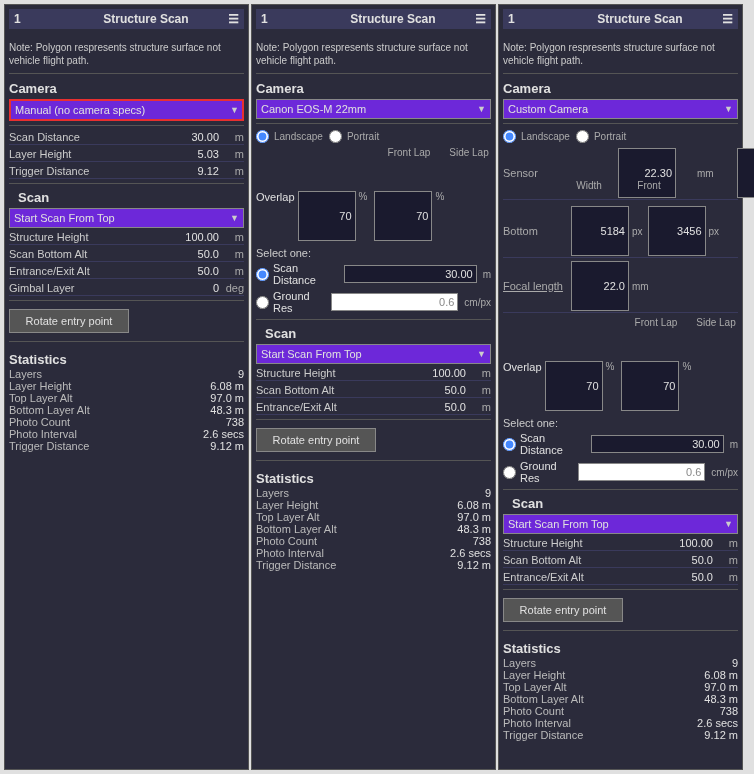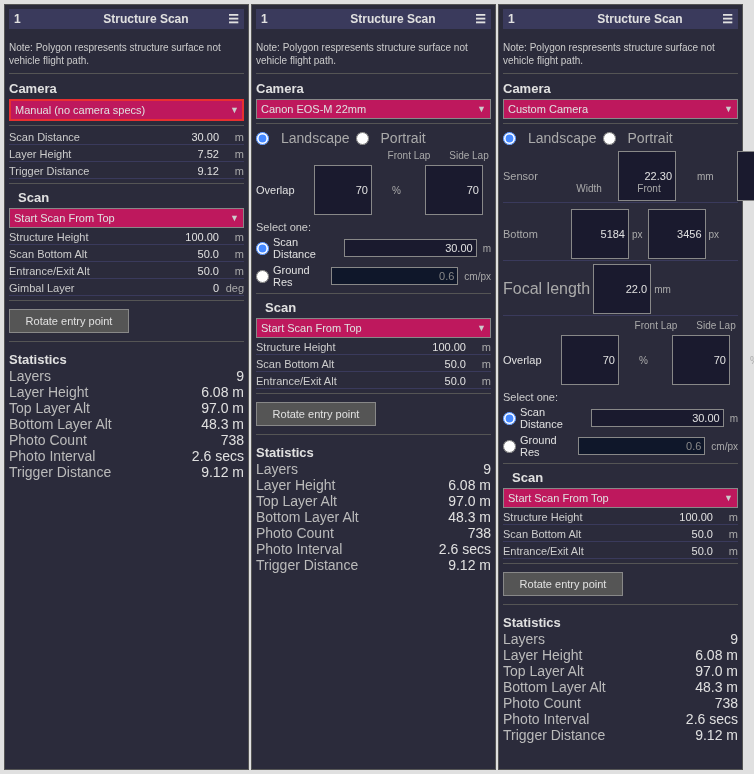--- a/index.html
+++ b/index.html
@@ -41,21 +41,21 @@
       margin-top: 8px;
     }
     .section-label {
       font-weight: bold;
       font-size: 13px;
       margin-top: 3px;
       margin-bottom: 1px;
     }
     .dropdown-select {
       width: 100%;
-      background: #be185d;
+      background: #6d28d9;
       color: #e0e0e0;
       border: 1px solid #888;
       padding: 3px 4px;
       font-size: 11px;
       appearance: none;
       -webkit-appearance: none;
     }
     .dropdown-wrapper {
       position: relative;
       width: 100%;
@@ -105,30 +105,30 @@
       padding: 2px 0;
     }
     .radio-group label {
       display: flex;
       align-items: center;
       gap: 2px;
       font-size: 11px;
       color: #e0e0e0;
     }
     .radio-group span {
-      font-size: 14px;
+      font-size: 10px;
       color: #aaa;
-      margin-left: 10px;
+      margin-left: 3px;
     }
     .overlap-row {
       display: flex;
-      align-items: center;
-      gap: 20px;
+      gap: 3px;
       padding: 2px 0;
       font-size: 11px;
+      margin-top: 29px;
     }
     .overlap-label {
       min-width: 38px;
     }
     .input-small {
       width: 58px;
       background: #1a1a2e;
       color: #e0e0e0;
       border: 1px solid #888;
       padding: 18px 3px;
@@ -149,40 +149,40 @@
     .select-one-row .row-value {
       text-align: right;
       min-width: 50px;
       background: #1a1a2e;
       border: 1px solid #888;
       color: #e0e0e0;
       padding: 2px 3px;
       font-size: 11px;
     }
     .select-one-row .greyed {
-      background: #0f172a;
+      background: #ffffff;
       color: #888;
     }
     .rotate-btn {
       background: #555;
       color: #e0e0e0;
       border: 1px solid #888;
       padding: 5px 10px;
       font-size: 11px;
       cursor: pointer;
       margin: 4px 0;
       width: 120px;
     }
     .statistics-section {
       margin-top: 3px;
     }
     .stat-row {
       display: flex;
       justify-content: space-between;
-      font-size: 14px;
+      font-size: 11px;
       padding: 0px 0;
       color: #ccc;
     }
     .stat-label {
       color: #bbb;
     }
     .stat-value {
       color: #e0e0e0;
     }
     hr.divider {
@@ -219,21 +219,21 @@
     </select>
   </div>
   <hr class="divider">
   <div class="field-row">
     <span class="field-label">Scan Distance</span>
     <span class="field-value">30.00</span>
     <span class="field-unit">m</span>
   </div>
   <div class="field-row">
     <span class="field-label">Layer Height</span>
-    <span class="field-value">7.52</span>
+    <span class="field-value">5.03</span>
     <span class="field-unit">m</span>
   </div>
   <div class="field-row">
     <span class="field-label">Trigger Distance</span>
     <span class="field-value">9.12</span>
     <span class="field-unit">m</span>
   </div>
   <hr class="divider">
   <div class="section-label scan-section">Scan</div>
   <div class="dropdown-wrapper">
@@ -462,21 +462,21 @@
 
   <div style="display:flex; align-items:center; gap:3px; padding:1px 0; border-bottom:1px solid #3a3a5c;">
     <span style="color:#aaa; font-size:11px; min-width:65px;">Bottom</span>
     <input type="text" class="input-small" value="5184" style="">
     <span style="color:#aaa; font-size:10px;">px</span>
     <input type="text" class="input-small" value="3456" style="margin-left: 2px;">
     <span style="color:#aaa; font-size:10px;">px</span>
   </div>
 
   <div style="display:flex; align-items:center; gap:3px; padding:1px 0; border-bottom:1px solid #3a3a5c;">
-    <span style="color:#aaa; font-size:16px; min-width:65px;">Focal length</span>
+    <span style="color:#aaa; font-size:11px; min-width:65px;text-decoration:underline;">Focal length</span>
     <input type="text" class="input-small" value="22.0" style="">
     <span style="color:#aaa; font-size:10px;">mm</span>
   </div>
 
   <div style="display:flex; gap:3px; font-size:10px; color:#aaa; margin-top:2px;">
     <span style="flex:1;"></span>
     <span style="min-width:44px; text-align:center;">Front Lap</span>
     <span style="min-width:10px;"></span>
     <span style="min-width:44px; text-align:center;">Side Lap</span>
   </div>

